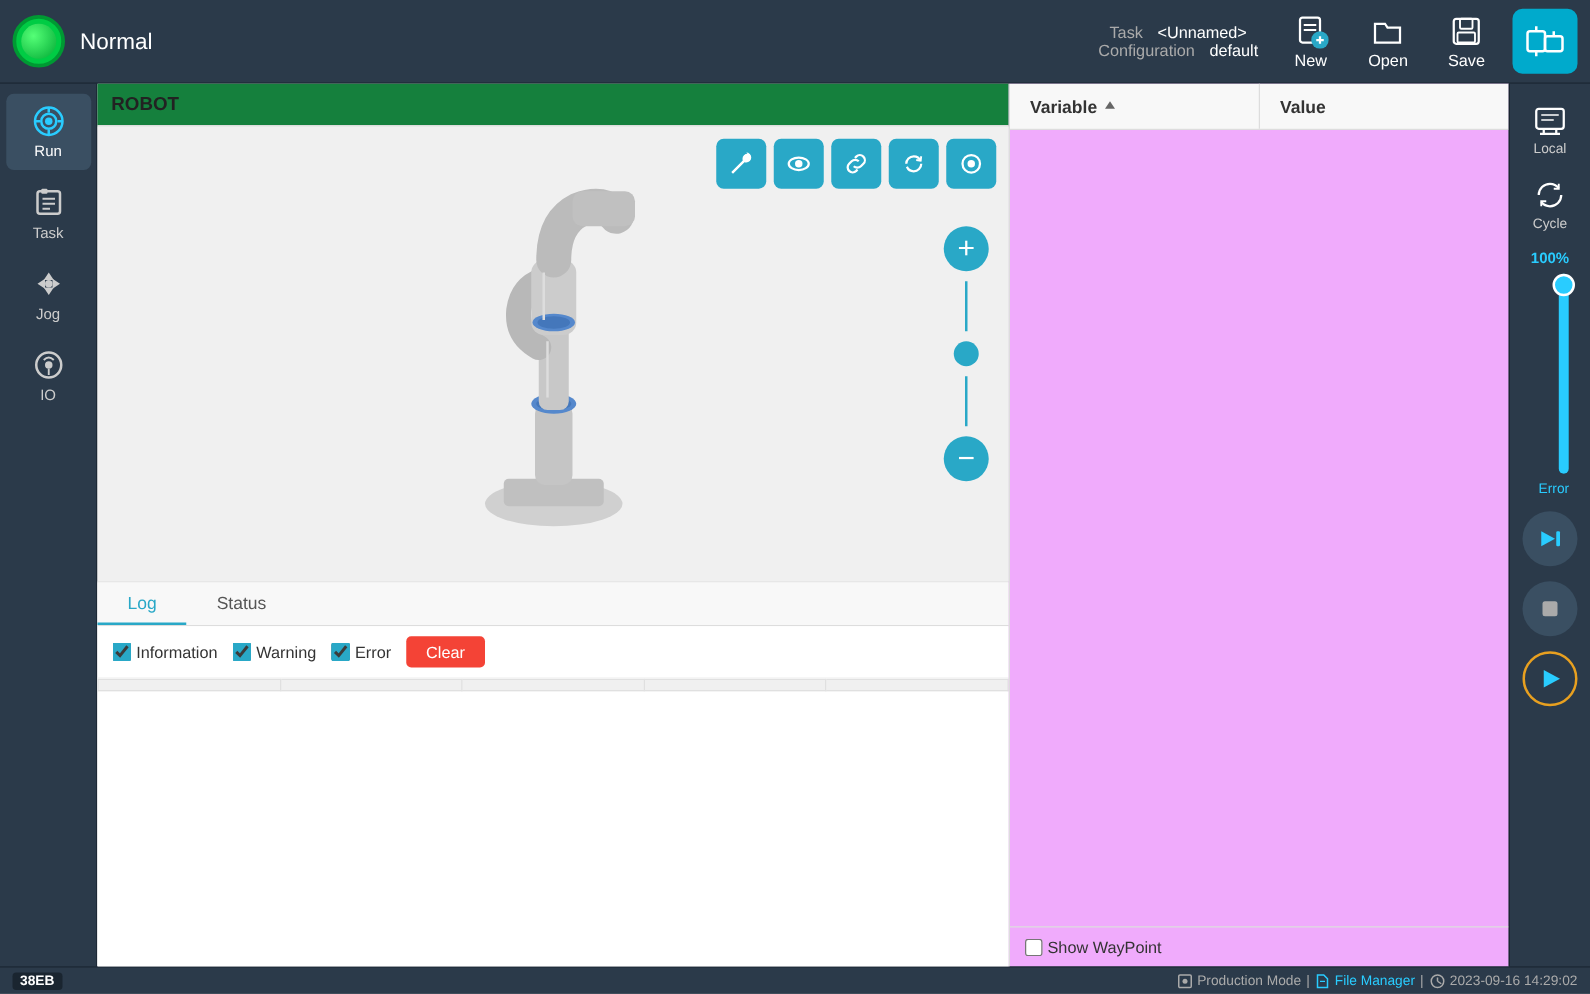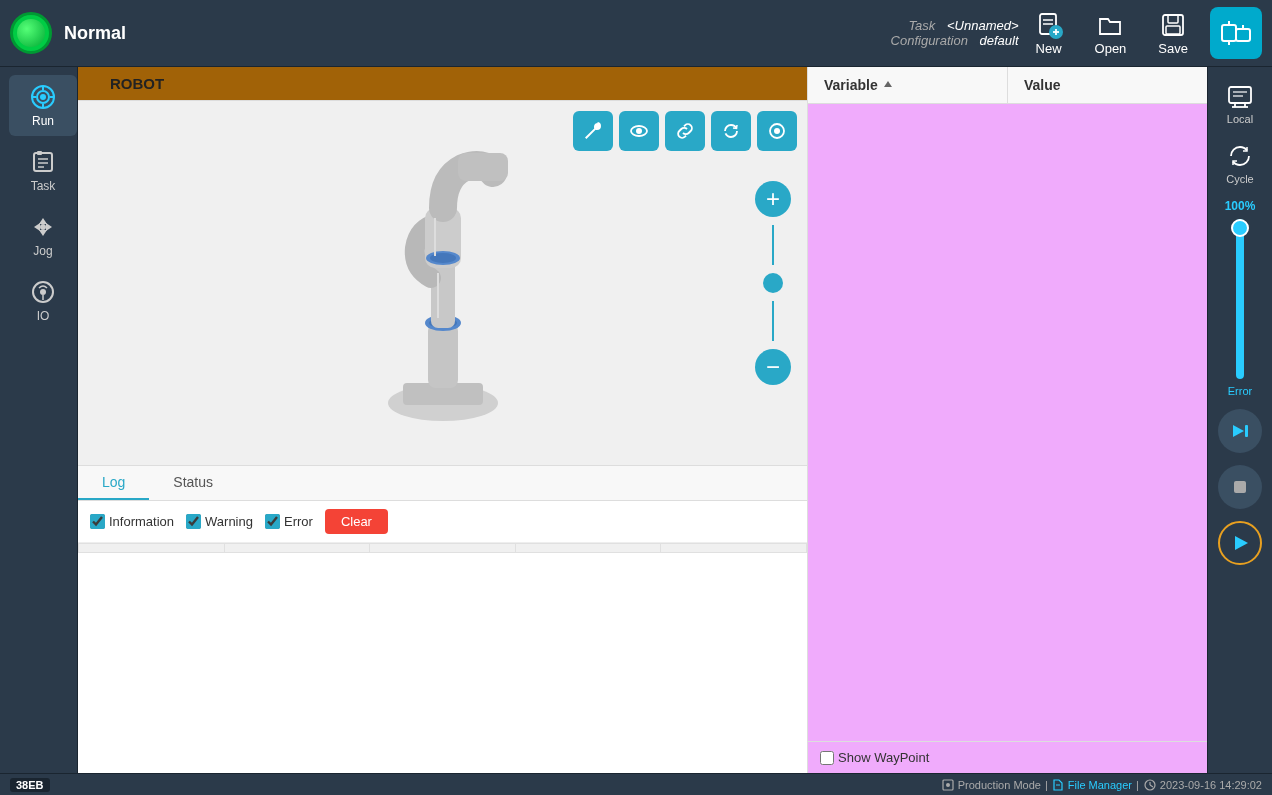--- a/index.html
+++ b/index.html
@@ -21,27 +21,27 @@
       margin-right: 12px;
       flex-shrink: 0;
       display: flex; align-items: center; justify-content: center;
     }
     .status-inner {
       width: 28px; height: 28px; border-radius: 50%;
       background: radial-gradient(circle at 35% 35%, #55ff77, #00aa33);
     }
     .status-label {
       font-size: 18px;
-      font-weight: 700;
+      font-weight: 400;
       color: #fff;
       margin-right: auto;
     }
     .task-config {
-      display: flex; flex-direction: column; align-items: flex-end;
-      margin-right: 4px; font-size: 13px; color: #ccc; font-style: italic;
+      display: flex; flex-direction: column; align-items: center;
+      margin-right: 16px; font-size: 13px; color: #ccc;
     }
     .task-config span { color: #fff; margin-left: 6px; }
     .header-buttons {
       display: flex; gap: 8px; align-items: center;
     }
     .header-btn {
       display: flex; flex-direction: column; align-items: center;
       background: none; border: none; color: #fff;
       cursor: pointer; padding: 4px 12px; font-size: 13px;
     }
@@ -55,21 +55,21 @@
     
     .main-layout {
       display: flex;
       height: calc(795px - 67px - 22px);
     }
 
     
     .left-sidebar {
       width: 78px;
       background: #2b3a4a;
-      display: flex; flex-direction: column; align-items: flex-end;
+      display: flex; flex-direction: column; align-items: center;
       padding-top: 8px;
       border-right: 1px solid #1a2530;
       gap: 4px;
     }
     .sidebar-item {
       display: flex; flex-direction: column; align-items: center;
       padding: 8px 4px;
       cursor: pointer; border-radius: 6px;
       width: 68px;
       font-size: 12px; color: #ccc;
@@ -77,22 +77,22 @@
     .sidebar-item.active { background: #3a4f62; color: #fff; }
     .sidebar-item svg { margin-bottom: 3px; }
 
     
     .center-panel {
       flex: 1;
       background: #f5f5f5;
       display: flex; flex-direction: column;
     }
     .robot-label {
-      background: #a16207;
-      padding: 8px 32px;
+      background: #15803d;
+      padding: 8px 11px;
       font-size: 15px; font-weight: bold; color: #222;
       border-bottom: 1px solid #ddd;
     }
     .robot-viewport {
       flex: 1;
       background: #f0f0f0;
       position: relative;
       display: flex; align-items: center; justify-content: center;
       overflow: hidden;
     }
@@ -200,21 +200,21 @@
       display: flex; flex-direction: column; align-items: center;
       padding: 6px 4px;
       cursor: pointer; border-radius: 6px;
       width: 58px; font-size: 11px; color: #ccc;
       text-align: left;
     }
     .right-item svg { margin-bottom: 2px; }
 
     
     .speed-section {
-      display: flex; flex-direction: column; align-items: center;
+      display: flex; flex-direction: column; align-items: flex-end;
       margin: 4px 0; gap: 2px;
     }
     .speed-label { font-size: 11px; color: #29ccff; }
     .speed-track {
       width: 8px; height: 160px;
       background: #1a2530; border-radius: 4px;
       position: relative; margin: 4px 0;
     }
     .speed-fill {
       position: absolute; bottom: 0; left: 0; right: 0;

